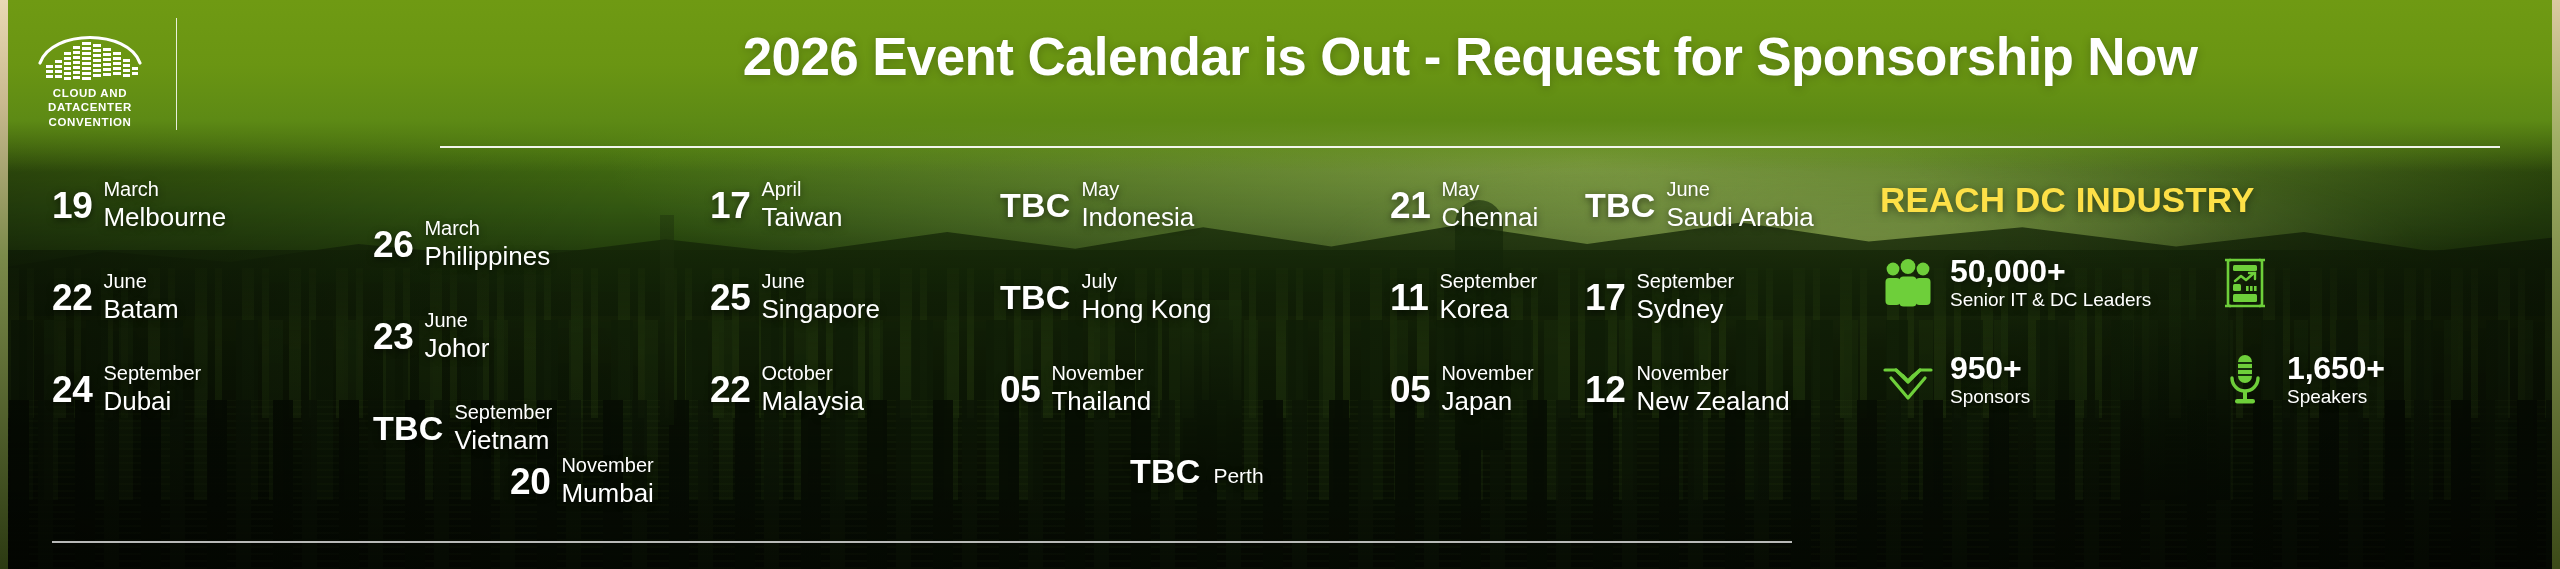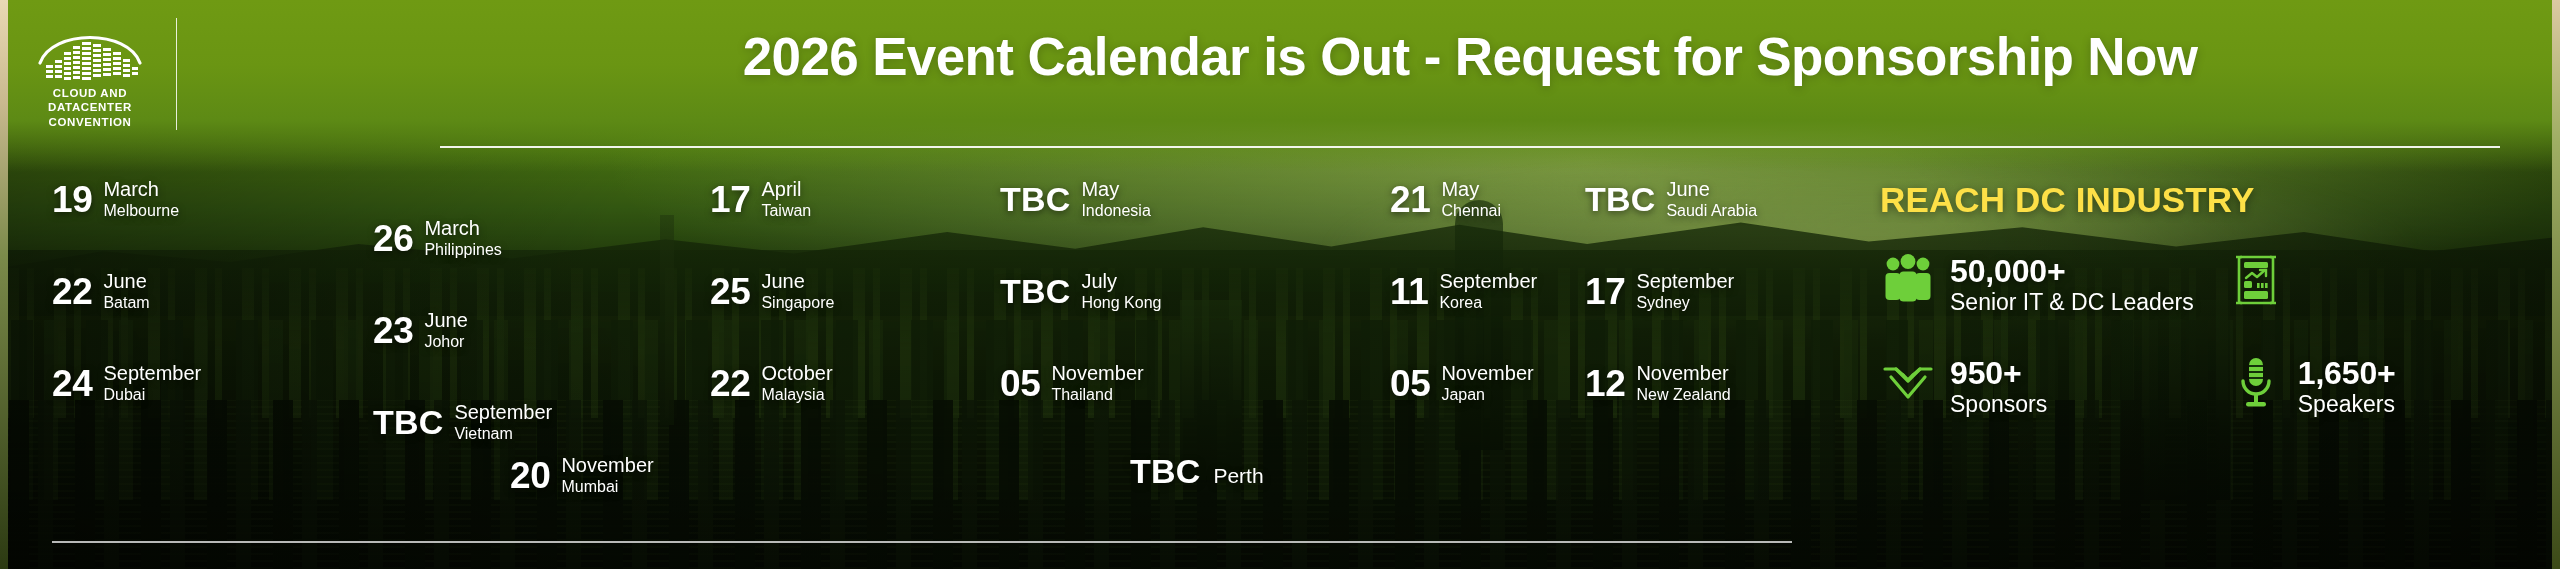--- a/index.html
+++ b/index.html
@@ -168,45 +168,45 @@
     position: absolute; display: flex; align-items: center; gap: 11px;
     color: #ffffff; text-shadow: 0 2px 7px rgba(0,0,0,.55);
   }
   .cal-day {
     font-weight: 800; font-size: 37px; line-height: 1; letter-spacing: -.01em;
     white-space: nowrap;
   }
   .cal-day.tbc { font-size: 34px; letter-spacing: .005em; }
   .cal-meta { display: flex; flex-direction: column; justify-content: center; }
   .cal-month { font-size: 20px; font-weight: 400; line-height: 1.18; white-space: nowrap; }
-  .cal-place { font-size: 16px; font-weight: 400; line-height: 1.18; white-space: nowrap; }
+  .cal-place { font-size: 26px; font-weight: 400; line-height: 1.18; white-space: nowrap; }
   .cal-item.inline { align-items: baseline; gap: 13px; }
   .cal-item.inline .cal-place { font-size: 21px; }
 
   
   .c0 { left: 52px; }  .c1 { left: 373px; margin-top: 39px; }  .c2 { left: 710px; }
   .c3 { left: 1000px; } .c4 { left: 1390px; } .c5 { left: 1585px; }
   .cm { left: 510px; }  .cp { left: 1130px; }
 
   
   .stats { position: absolute; right: 40px; top: 180px; width: 640px; z-index: 26; }
   .stats-title {
     color: #fde047; font-weight: 800; font-size: 35px; letter-spacing: .004em;
     text-shadow: 0 2px 8px rgba(0,0,0,.45); white-space: nowrap;
   }
   .stats-grid {
     margin-top: 34px;
     display: grid; grid-template-columns: 1fr 1fr; gap: 40px 34px;
   }
-  .stat { display: flex; align-items: flex-start; gap: 14px; }
+  .stat { display: flex; align-items: center; gap: 14px; }
   .stat-icon { flex: 0 0 auto; width: 56px; display: flex; align-items: center; justify-content: center; }
   .stat-icon svg { display: block; }
   .stat-text { color: #ffffff; text-shadow: 0 2px 7px rgba(0,0,0,.5); }
   .stat-value { font-weight: 800; font-size: 32px; line-height: 1.08; letter-spacing: -.005em; }
-  .stat-label { font-weight: 400; font-size: 23px; line-height: 1.2; white-space: nowrap; }
+  .stat-label { font-weight: 400; font-size: 19px; line-height: 1.2; white-space: nowrap; }
 </style>
 </head>
 <body>
 
 <div class="banner">
 
   <div class="photo">
     <div class="sky"></div>
     <div class="water"></div>
     <div class="hills"></div>

